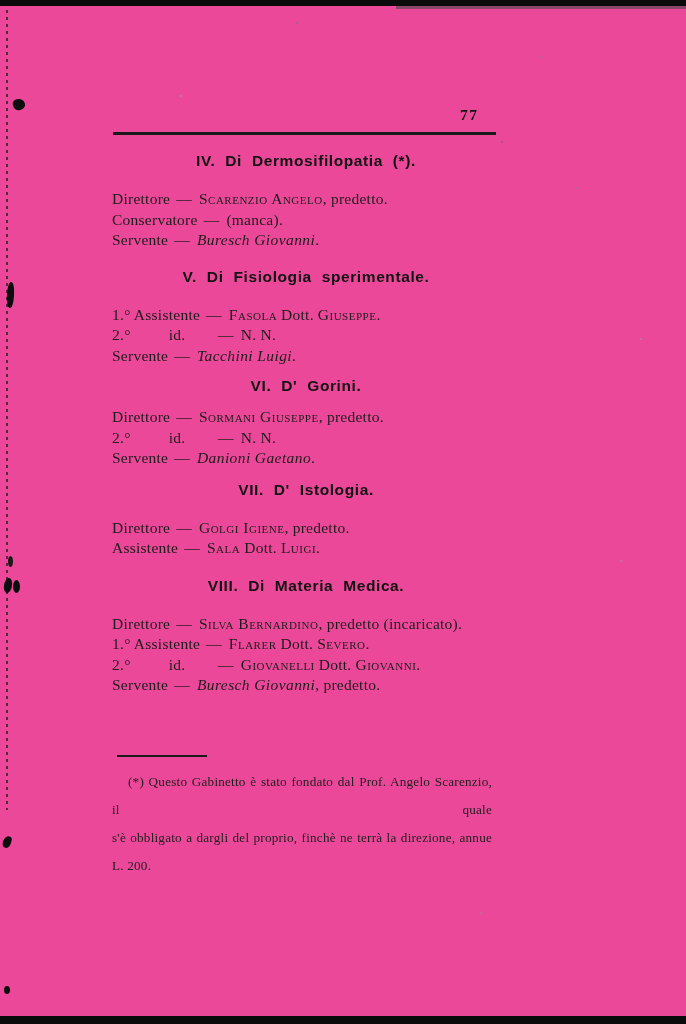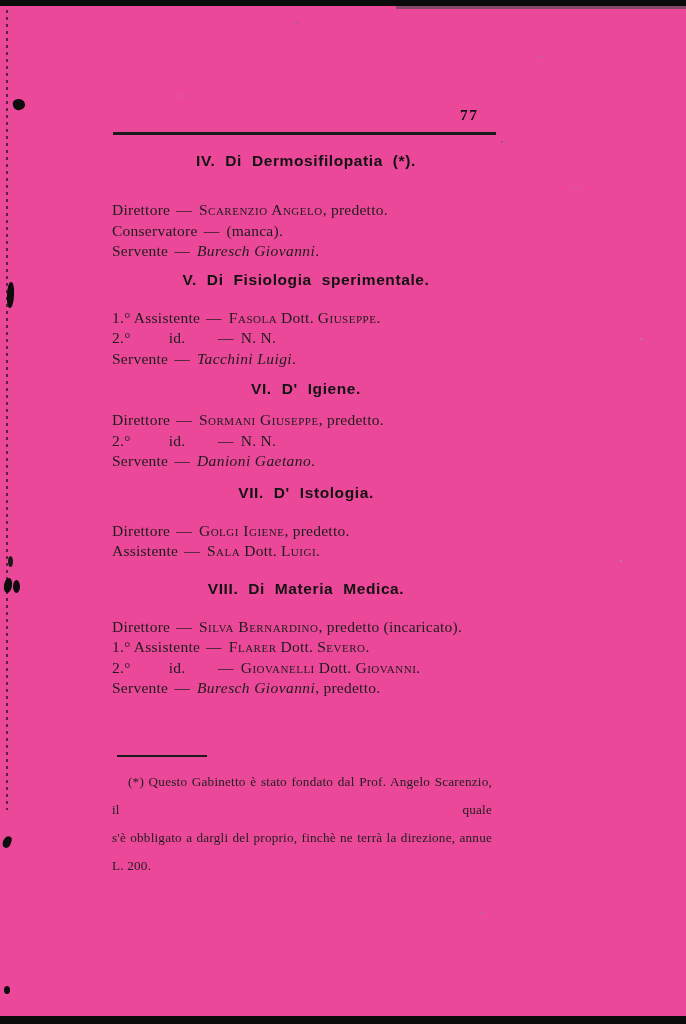--- a/index.html
+++ b/index.html
@@ -37,22 +37,22 @@
     font-weight:bold;font-size:15.5px;letter-spacing:1.5px;color:#111;
   }
   .headrule{position:absolute;left:113px;top:132px;width:383px;height:2.5px;background:#1a1a1a;}
   
   .content{position:absolute;left:112px;top:149px;width:388px;}
   .heading{
     font-family:"Liberation Sans", sans-serif;font-weight:bold;
     font-size:15.5px;letter-spacing:.6px;word-spacing:5px;
     text-align:center;color:#121212;line-height:18px;height:18px;
   }
-  .s0 .heading{margin:3px 0 30px 0;}
-  .s1 .heading{margin:9px 0 19px 0;}
+  .s0 .heading{margin:3px 0 19px 0;}
+  .s1 .heading{margin:17px 0 19px 0;}
   .s2 .heading{margin:11px 0 12px 0;}
   .s3 .heading{margin:12px 0 19px 0;}
   .s4 .heading{margin:18px 0 19px 0;}
   .row{font-size:15.5px;line-height:20.5px;letter-spacing:.25px;white-space:nowrap;color:#1c1c1c;}
   .sc{font-variant:small-caps;letter-spacing:.5px;}
   .it{font-style:italic;letter-spacing:.4px;}
   .dash{padding:0 7px 0 6px;}
   .mid{padding:0 4px;}
   .rnum{display:inline-block;width:30px;}
   .rmid{display:inline-block;width:70px;text-align:center;}
@@ -109,21 +109,21 @@
       </div>
       <div class="row">
         <span class="rnum">2.°</span><span class="rmid">id.</span><span class="dash">—</span><span>N. N.</span>
       </div>
       <div class="row">
         <span>Servente</span><span class="dash">—</span><span class="it">Tacchini Luigi</span><span>.</span>
       </div>
     </div>
 
     <div class="section s2">
-      <div class="heading">VI. D' Igiene.</div>
+      <div class="heading">VI. D' Gorini.</div>
       <div class="row">
         <span>Direttore</span><span class="dash">—</span><span class="sc">Sormani Giuseppe</span><span>, predetto.</span>
       </div>
       <div class="row">
         <span class="rnum">2.°</span><span class="rmid">id.</span><span class="dash">—</span><span>N. N.</span>
       </div>
       <div class="row">
         <span>Servente</span><span class="dash">—</span><span class="it">Danioni Gaetano</span><span>.</span>
       </div>
     </div>

